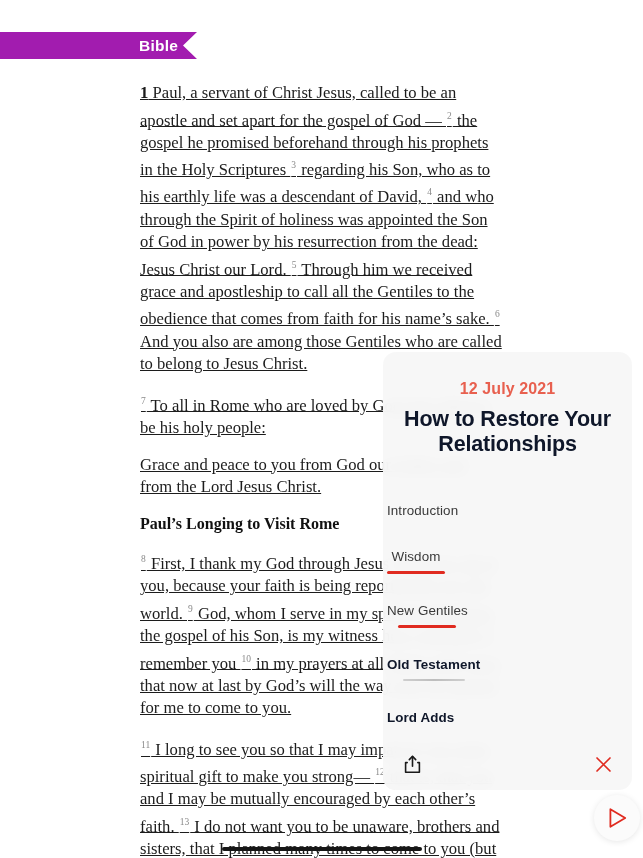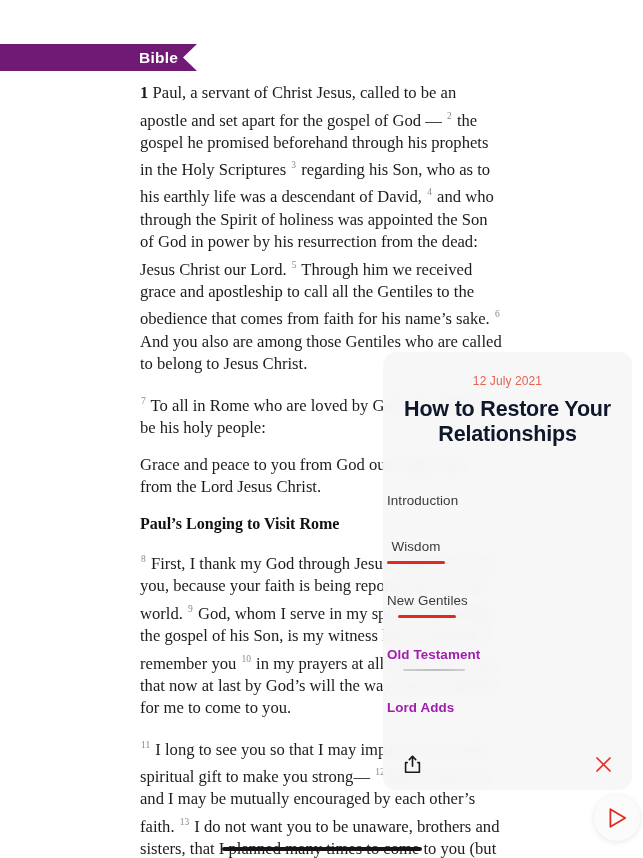--- a/index.html
+++ b/index.html
@@ -14,24 +14,24 @@
   body {
     position: relative;
     font-family: "Liberation Sans", sans-serif;
     -webkit-font-smoothing: antialiased;
   }
 
   
   .ribbon {
     position: absolute;
     left: 0;
-    top: 44px;
+    top: 32px;
     width: 197px;
     height: 27px;
-    background: #701a75;
+    background: #a21caf;
     display: flex;
     align-items: center;
     justify-content: flex-end;
     padding-right: 19px;
     clip-path: polygon(0 0, 100% 0, calc(100% - 14px) 50%, 100% 100%, 0 100%);
   }
   .ribbon-label {
     color: #ffffff;
     font-size: 15.5px;
     font-weight: bold;
@@ -42,21 +42,21 @@
   .scripture {
     position: absolute;
     left: 140px;
     top: 82px;
     width: 362px;
     font-family: "Liberation Serif", serif;
     color: #1c1c1c;
     font-size: 16.6px;
     line-height: 22.6px;
   }
-  .scripture p { margin-bottom: 14px; }
+  .scripture p { margin-bottom: 14px; text-decoration: underline; }
   .vnum-big { font-weight: bold; font-size: 16.8px; }
   .vnum {
     font-size: 9.5px;
     vertical-align: super;
     color: #8a8a8a;
     padding: 0 1px;
   }
   .section-head {
     font-weight: bold;
     font-size: 16px;
@@ -75,25 +75,25 @@
     background: rgba(247, 247, 247, 0.945);
     border-radius: 13px 13px 13px 13px;
     backdrop-filter: blur(7px);
     -webkit-backdrop-filter: blur(7px);
     overflow: hidden;
     display: flex;
     flex-direction: column;
   }
 
   .card-date {
-    margin-top: 22px;
+    margin-top: 28px;
     text-align: center;
     color: #e8604f;
-    font-size: 12px;
-    font-weight: normal;
+    font-size: 16px;
+    font-weight: bold;
     letter-spacing: 0.1px;
   }
 
   .card-title {
     margin-top: 9px;
     padding: 0 14px;
     text-align: center;
     color: #0f172a;
     font-size: 21.5px;
     font-weight: bold;
@@ -116,21 +116,21 @@
   }
   .menu-item:last-child { margin-bottom: 0; }
   .menu-label {
     font-size: 13.4px;
     color: #3a3a3a;
     letter-spacing: 0.1px;
     display: inline-block;
   }
   .menu-item.bold .menu-label {
     font-weight: bold;
-    color: #a21caf;
+    color: #0f172a;
   }
   .menu-underline {
     display: block;
     height: 3px;
     border-radius: 2px;
     margin: 5px auto 0;
   }
   .menu-underline.red   { background: #e02b20; width: 58px; }
   .menu-underline.grey  { background: linear-gradient(90deg,#cfcfcf,#bdbdbd,#cfcfcf); width: 62px; height: 2px; }
 

